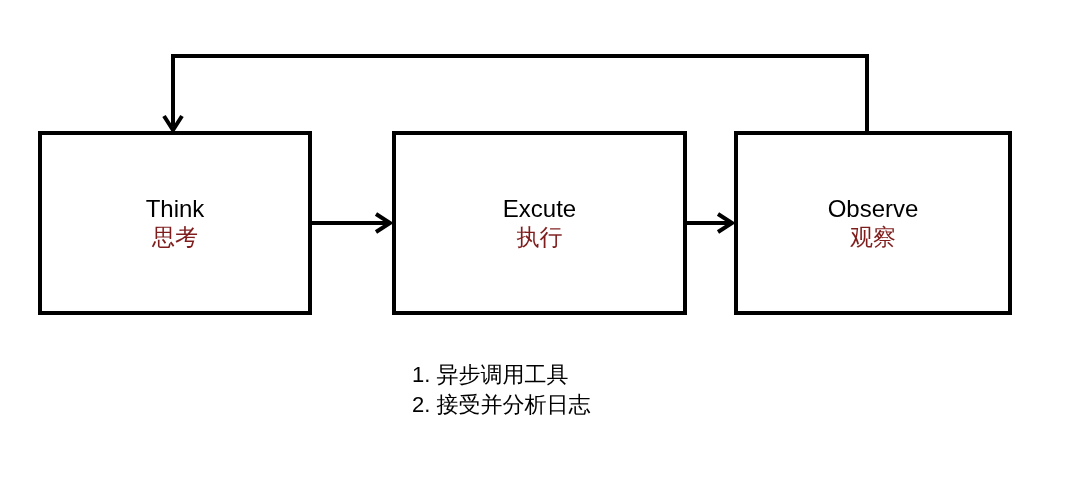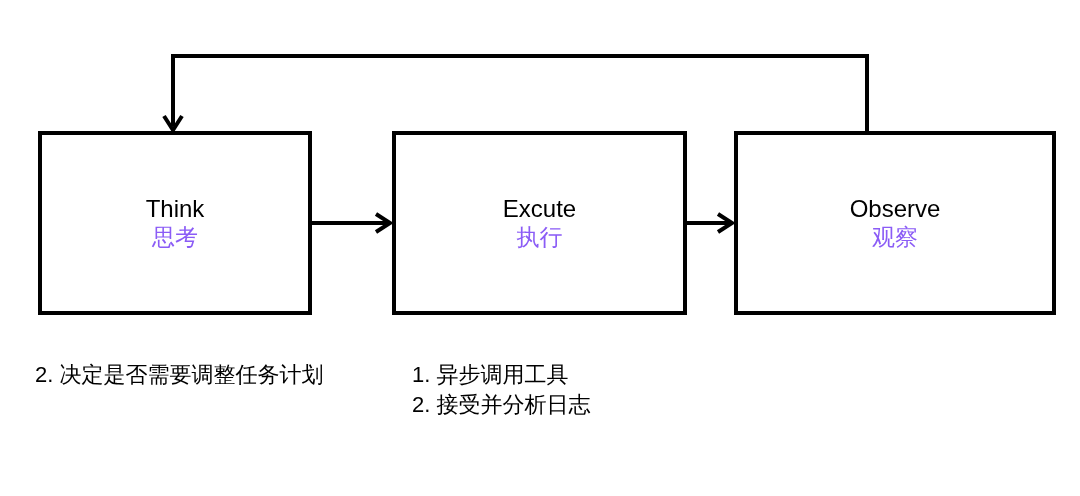--- a/index.html
+++ b/index.html
@@ -37,25 +37,25 @@
     text-align: center;
   }
   .node .title {
     font-size: 24px;
     line-height: 29px;
     color: #000000;
   }
   .node .subtitle {
     font-size: 23px;
     line-height: 29px;
-    color: #8b5cf6;
+    color: #7f1d1d;
   }
   .node-think   { left: 38px;  width: 274px; }
   .node-execute { left: 392px; width: 295px; }
-  .node-observe { left: 734px; width: 322px; }
+  .node-observe { left: 734px; width: 278px; }
   .note {
     position: absolute;
     top: 360px;
     font-size: 22px;
     line-height: 30px;
     color: #000000;
     white-space: nowrap;
   }
   .note-think   { left: 35px; }
   .note-execute { left: 412px; }
@@ -87,21 +87,20 @@
     <div class="title">Excute</div>
     <div class="subtitle">执行</div>
   </div>
 
   <div class="node node-observe">
     <div class="title">Observe</div>
     <div class="subtitle">观察</div>
   </div>
 
   <div class="note note-think">
-    <div>2. 决定是否需要调整任务计划</div>
   </div>
 
   <div class="note note-execute">
     <div>1. 异步调用工具</div>
     <div>2. 接受并分析日志</div>
   </div>
 
 
 </div>
 

